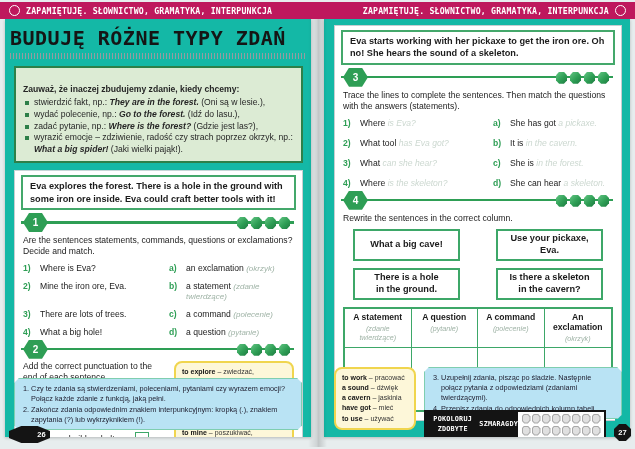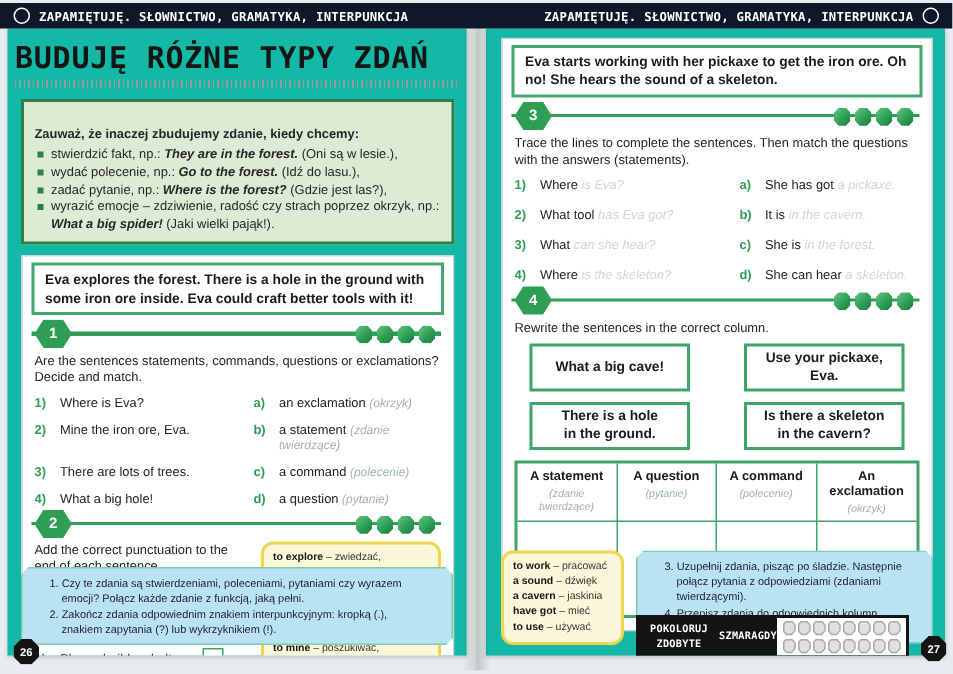--- a/index.html
+++ b/index.html
@@ -1,20 +1,20 @@
 <!DOCTYPE html>
 <html><head>
 <meta charset="utf-8">
 <style>
   html,body{margin:0;padding:0;}
   body{width:635px;height:449px;background:#e7edee;font-family:"Liberation Sans",sans-serif;position:relative;overflow:hidden;}
   .stage{position:absolute;inset:0;}
 
   
-  .header-bar{position:absolute;top:2px;left:0;right:0;height:17px;background:#0f172a;z-index:6;
+  .header-bar{position:absolute;top:2px;left:0;right:0;height:17px;background:#be185d;z-index:6;
     display:flex;justify-content:space-between;align-items:center;padding:0 9px;box-sizing:border-box;}
   .hgroup{display:flex;align-items:center;gap:6px;}
   .hcircle{width:9px;height:9px;border:1.5px solid #fff;border-radius:50%;flex:none;}
   .hlabel{font-family:"DejaVu Sans Mono",monospace;font-weight:bold;font-size:8.2px;color:#fff;letter-spacing:0.2px;white-space:nowrap;}
 
   
   .page{position:absolute;top:19px;height:418px;background:#14b8a6;box-shadow:0 1px 3px rgba(0,0,0,.22);overflow:hidden;}
   .page-left{left:5px;width:306px;}
   .page-right{left:324px;width:306px;}
   .spine{position:absolute;top:2px;left:308px;width:19px;height:445px;background:linear-gradient(90deg,rgba(0,0,0,0) 0%,rgba(0,0,0,0.10) 45%,rgba(0,0,0,0.16) 55%,rgba(0,0,0,0) 100%);z-index:5;pointer-events:none;}
@@ -51,21 +51,21 @@
 
   .ex2grid{display:grid;grid-template-columns:1fr 120px;column-gap:8px;margin:2px 2px 0;}
   .ex2-instr{font-size:8.6px;color:#222;line-height:1.33;width:140px;margin-bottom:6px;}
   .pitem{display:flex;gap:6px;font-size:8.6px;color:#222;align-items:center;margin-bottom:7px;}
   .sqbox{display:inline-block;width:12px;height:12px;border:1.5px solid #3da768;background:#fff;margin-left:7px;flex:none;}
 
   .vocab{background:#fdf7d9;border:2px solid #f0d54e;border-radius:8px;padding:4px 6px;font-size:7px;line-height:1.45;color:#333;align-self:start;}
   .vline{text-indent:-5px;padding-left:5px;}
   .vline b{color:#161616;}
 
-  .notes{position:absolute;background:#b9e3f4;border:1.5px solid #7fceb0;padding:4px 18px;font-size:7.3px;line-height:1.35;color:#223;
+  .notes{position:absolute;background:#b9e3f4;border:1.5px solid #7fceb0;padding:4px 8px;font-size:7.3px;line-height:1.35;color:#223;
     clip-path:polygon(5px 0,calc(100% - 5px) 0,100% 5px,100% calc(100% - 5px),calc(100% - 5px) 100%,5px 100%,0 calc(100% - 5px),0 5px);box-sizing:border-box;}
   .notes-left{left:9px;right:9px;top:359px;}
   .note{text-indent:-8px;padding-left:8px;margin:1px 0;}
 
   
   .panel-r{margin:6px 8px 0 10px;}
   .cards{display:grid;grid-template-columns:1fr 1fr;column-gap:36px;row-gap:7px;margin:5px 12px 2px;}
   .card{border:2px solid #3da768;font-weight:bold;font-size:9.2px;color:#1b1b1b;text-align:center;
     padding:2px 4px;white-space:pre-line;display:flex;align-items:center;justify-content:center;line-height:1.3;min-height:15px;}
   .tbl{border:2px solid #3da768;margin:7px 2px 0;display:grid;grid-template-columns:repeat(4,1fr);}
@@ -82,21 +82,21 @@
   .blackbox{position:absolute;left:100px;top:391px;width:182px;height:29px;background:#141414;border:2px solid #141414;display:flex;box-sizing:border-box;}
   .bb-title{width:92px;color:#fff;font-family:"DejaVu Sans Mono",monospace;font-weight:bold;font-size:6.8px;letter-spacing:0.2px;
     display:flex;flex-direction:row;align-items:center;justify-content:center;line-height:1.35;text-align:center;}
   .bb-gems{flex:1;background:#fff;display:grid;grid-template-columns:repeat(8,1fr);align-items:center;justify-items:center;padding:1px 3px;row-gap:1px;}
   .slot{position:relative;width:9px;height:10px;background:#a9a9a9;clip-path:polygon(30% 0,70% 0,100% 30%,100% 70%,70% 100%,30% 100%,0 70%,0 30%);}
   .slot::after{content:"";position:absolute;inset:1px;background:#e0e0e0;clip-path:polygon(30% 0,70% 0,100% 30%,100% 70%,70% 100%,30% 100%,0 70%,0 30%);}
 
   .pagebadge{position:absolute;width:17px;height:17px;background:#141414;color:#fff;font-weight:bold;font-size:7.5px;
     display:flex;align-items:center;justify-content:center;z-index:7;
     clip-path:polygon(30% 0,70% 0,100% 30%,100% 70%,70% 100%,30% 100%,0 70%,0 30%);}
-  .badge-26{left:9px;top:426px;}
+  .badge-26{left:9px;top:426px;padding-left:24px;}
   .badge-27{right:4px;top:424px;text-align:right;}
 </style>
 </head>
 <body>
 
 <div class="stage">
 
   <div class="header-bar">
     <div class="hgroup">
       <span class="hcircle"></span>

